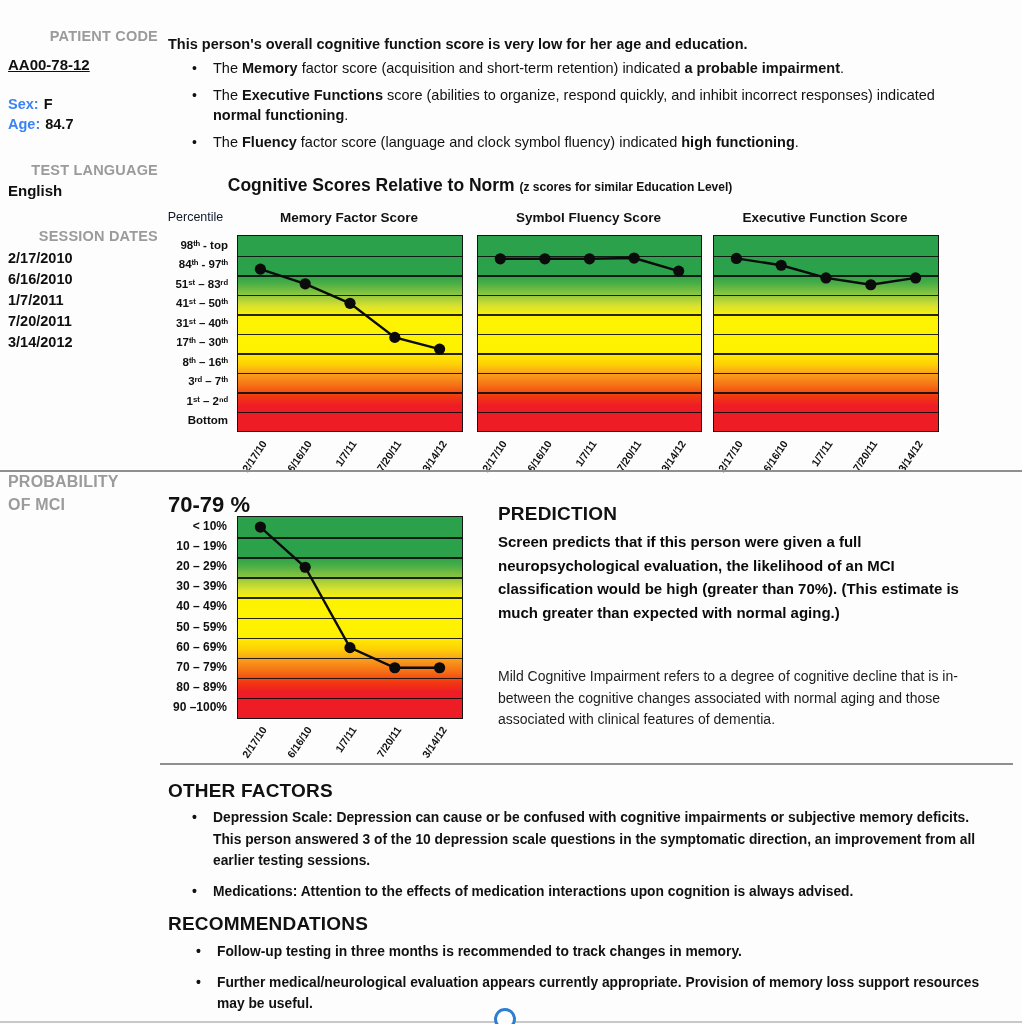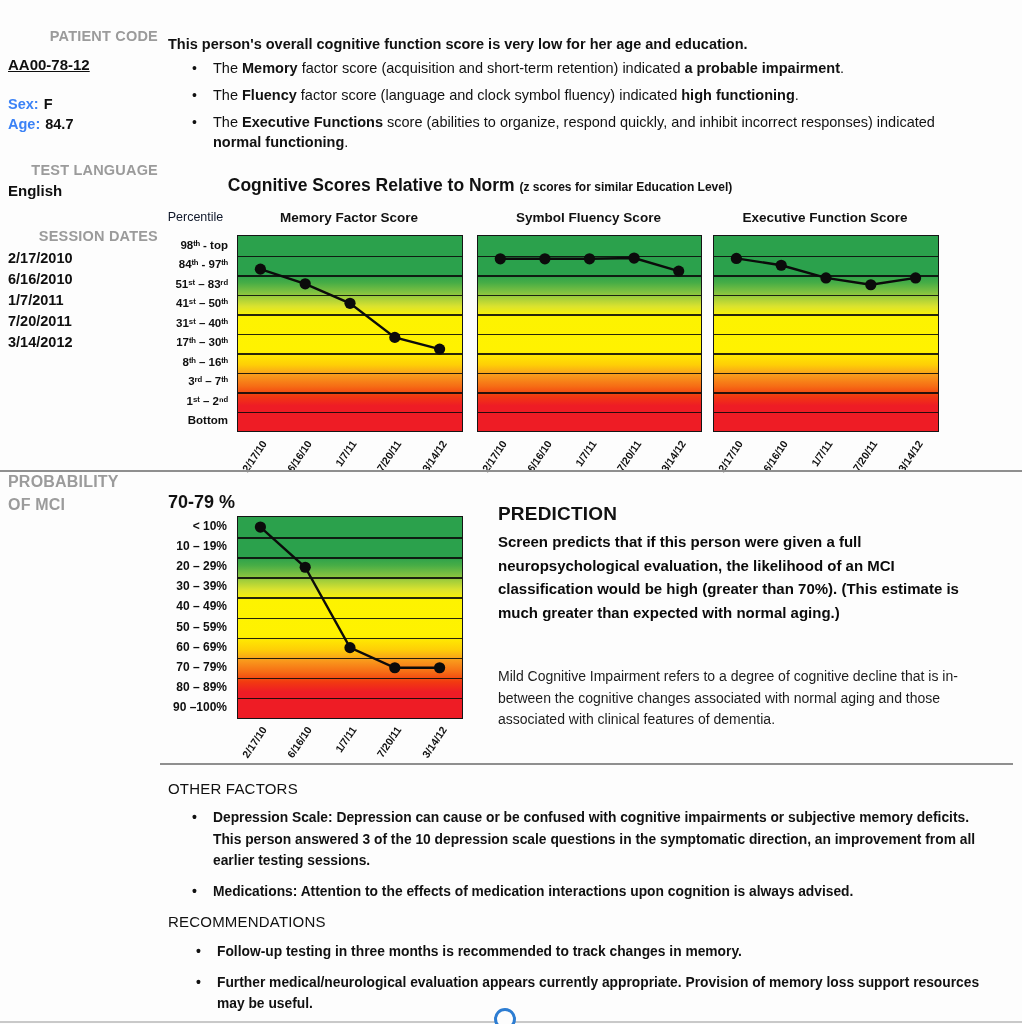--- a/index.html
+++ b/index.html
@@ -10,21 +10,21 @@
   
   .side-label{color:#9b9b9b;font-weight:700;font-size:14.5px;letter-spacing:.2px;text-align:right;}
   .side-value{color:#0f0f0f;font-weight:700;font-size:15px;}
   .side-row{font-size:14.5px;font-weight:700;margin-bottom:4px;}
   .side-row .k{color:#3b82f6;}
   .side-row .v{color:#0f0f0f;margin-left:5px;}
   .dates div{font-weight:700;font-size:14.5px;line-height:21px;color:#0f0f0f;}
 
   
   .h-findings{font-size:17px;font-weight:800;letter-spacing:.2px;border-bottom:1.5px solid #a9a9a9;padding-bottom:5px;}
-  .h-section{font-size:15px;font-weight:400;letter-spacing:.2px;}
+  .h-section{font-size:19px;font-weight:700;letter-spacing:.2px;}
   .h-prediction{font-size:19px;font-weight:800;letter-spacing:.2px;}
 
   .summary{font-size:14.5px;font-weight:700;}
   .bullets{list-style:none;margin:0;padding:0;}
   .bullets li{position:relative;padding-left:25px;margin-bottom:7px;font-size:14.5px;line-height:20px;}
   .bullets li::before{content:"•";position:absolute;left:4px;top:0;font-size:14px;}
   .bullets.bold li{font-weight:700;font-size:13.8px;line-height:21.5px;margin-bottom:9px;}
 
   .cog-title{font-size:17.5px;font-weight:800;text-align:center;white-space:nowrap;}
   .cog-title .sub{font-size:12px;font-weight:700;}
@@ -44,21 +44,21 @@
      font-size:11.5px;font-weight:600;color:#0f0f0f;padding-right:5px;white-space:nowrap;}
   .band-col.big div{font-size:12px;}
   .dates-row{position:absolute;}
   .date-anchor{position:absolute;top:0;width:0;height:0;}
   .date-anchor span{position:absolute;right:0;top:2px;transform:rotate(-56deg);
      transform-origin:right top;white-space:nowrap;font-size:10.5px;font-weight:700;color:#0f0f0f;}
 
   .divider{background:#8f8f8f;height:2px;}
   .pred-main{font-size:15px;font-weight:700;line-height:23.5px;color:#0b0b0b;}
   .pred-secondary{font-size:14px;line-height:21.5px;color:#1c1c1c;}
-  .prob-title{font-size:18px;font-weight:800;}
+  .prob-title{font-size:22px;font-weight:800;}
   .prob-side{color:#9b9b9b;font-weight:700;font-size:16px;line-height:23px;letter-spacing:.2px;}
 
   .bottom-line{position:absolute;left:0;top:1021px;width:1022px;height:2px;background:#c9c9c9;}
   .blue-ring{position:absolute;left:494px;top:1008px;width:22px;height:22px;border-radius:50%;
      border:3px solid #2d7dd2;background:#fdfdfd;box-sizing:border-box;}
 </style>
 </head>
 <body>
 
 <div class="page">
@@ -94,22 +94,22 @@
   </div>
 
   <div class="abs prob-side" style="left:8px;top:470px;width:150px;">
     <div>PROBABILITY</div>
     <div>OF MCI</div>
   </div>
 
   <div class="abs summary" style="left:168px;top:36px;width:845px;">This person's overall cognitive function score is very low for her age and education.</div>
   <ul class="abs bullets" style="left:188px;top:58px;width:795px;">
     <li><span>The </span><b>Memory</b><span> factor score (acquisition and short-term retention) indicated </span><b>a probable impairment</b><span>.</span></li>
+    <li><span>The </span><b>Executive Functions</b><span> score (abilities to organize, respond quickly, and inhibit incorrect responses) indicated </span><b>normal functioning</b><span>.</span></li>
     <li><span>The </span><b>Fluency</b><span> factor score (language and clock symbol fluency) indicated </span><b>high functioning</b><span>.</span></li>
-    <li><span>The </span><b>Executive Functions</b><span> score (abilities to organize, respond quickly, and inhibit incorrect responses) indicated </span><b>normal functioning</b><span>.</span></li>
   </ul>
 
   <div class="abs cog-title" style="left:200px;top:175px;width:560px;">
     <span>Cognitive Scores Relative to Norm</span>
     <span class="sub">(z scores for similar Education Level)</span>
   </div>
 
   <div class="abs percentile-header" style="left:158px;top:210px;width:75px;">Percentile</div>
   <div class="abs col-header" style="left:237px;top:210px;width:224px;">Memory Factor Score</div>
   <div class="abs col-header" style="left:477px;top:210px;width:223px;">Symbol Fluency Score</div>

